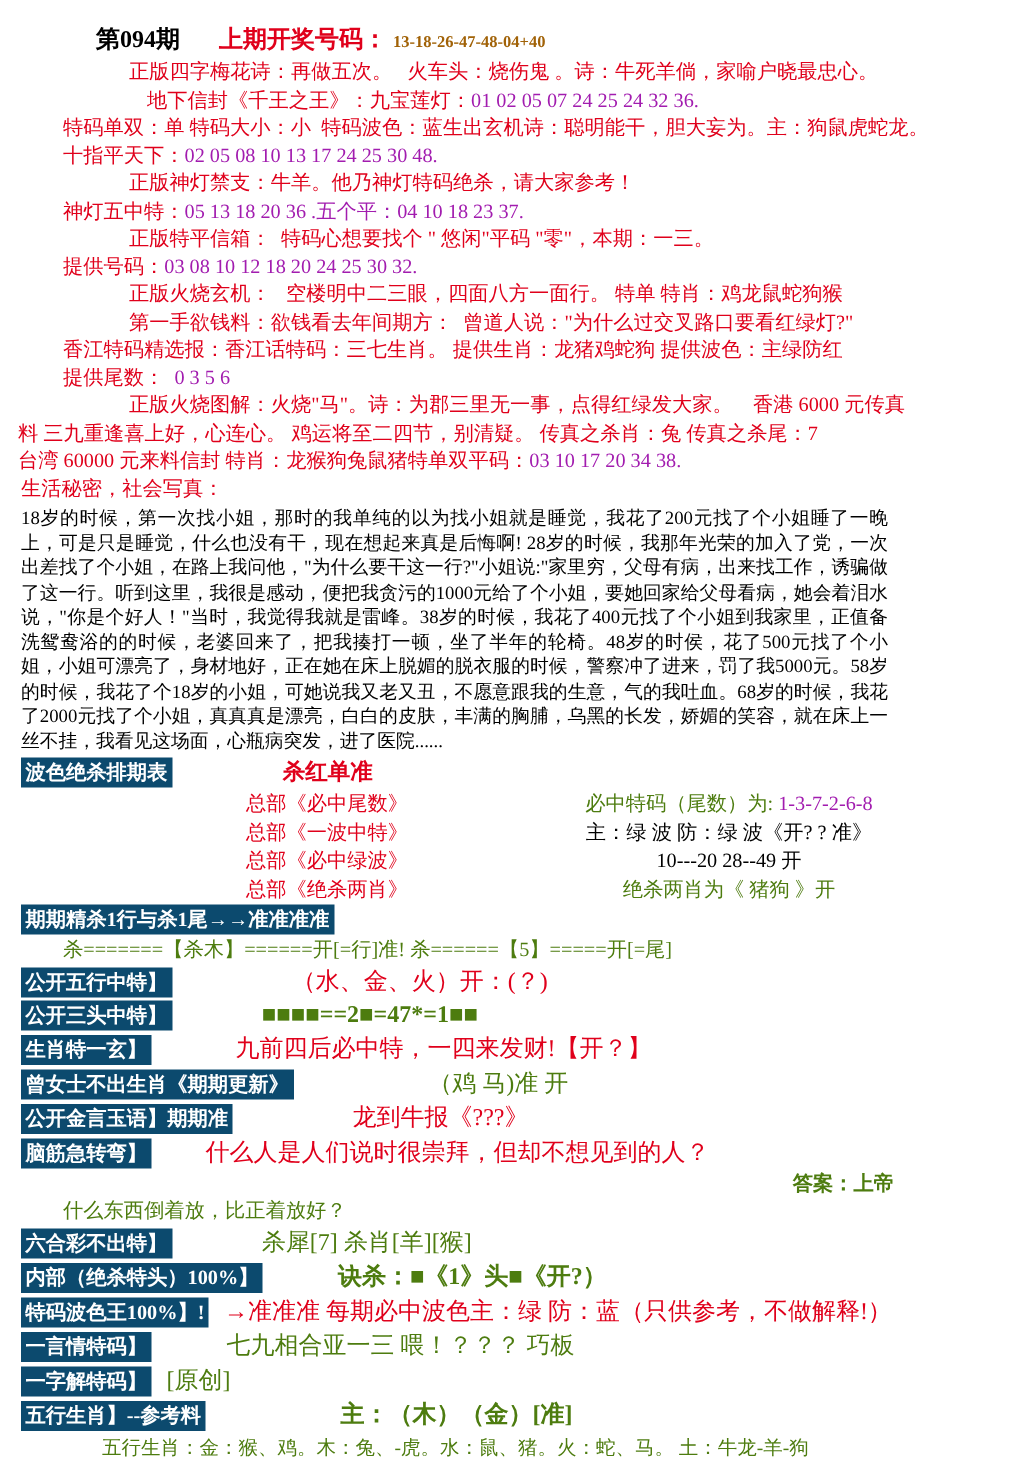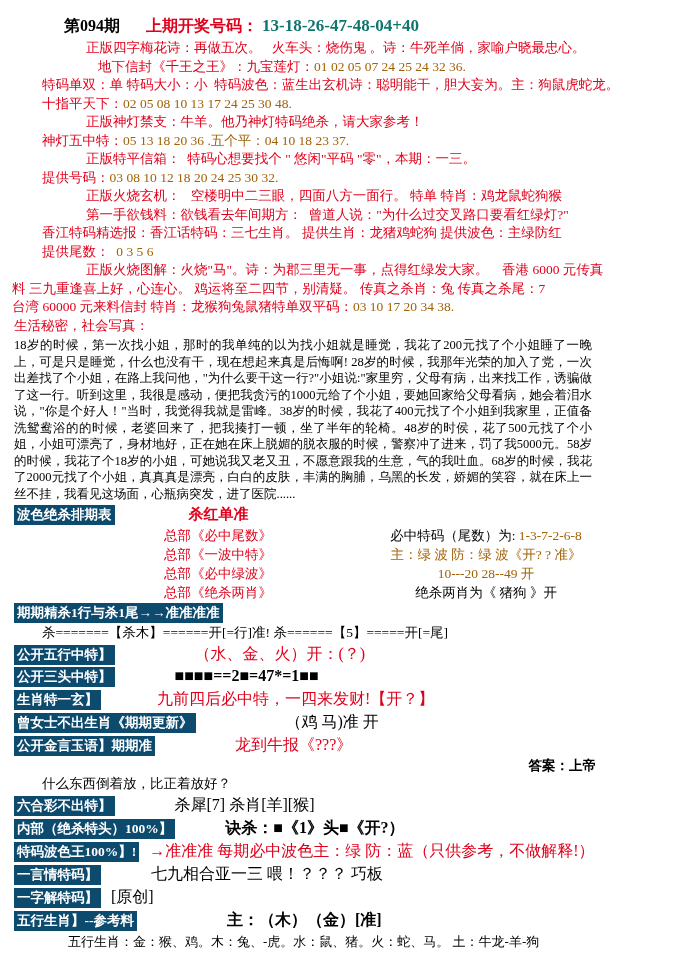--- a/index.html
+++ b/index.html
@@ -4,29 +4,29 @@
 <style>
   html,body{margin:0;padding:0;}
   body{
     width:688px;
     background:#ffffff;
     font-family:"DejaVu Sans","Liberation Sans",sans-serif;
     color:#000;
   }
   .page{width:584px;position:relative;padding:12px;font-family:Liberation Serif, serif;}
   .red{color:#e0001b;}
-  .blue{color:#a16207;}
-  .black{color:#000000;}
-  .green{color:#a16207;}
+  .blue{color:#a21caf;}
+  .black{color:#4d7c0f;}
+  .green{color:#000000;}
   .b{font-weight:bold;}
   
   .hdr{display:flex;align-items:baseline;padding:4px 0 2px 52px;}
   .hdr .issue{font-size:16px;font-weight:bold;color:#000;margin-right:26px;}
   .hdr .lbl{font-size:16px;font-weight:bold;color:#e0001b;}
-  .hdr .nums{font-size:17px;font-weight:bold;color:#0f766e;margin-left:4px;letter-spacing:0px;}
+  .hdr .nums{font-size:11px;font-weight:bold;color:#a16207;margin-left:4px;letter-spacing:0px;}
   
   .line{font-size:13.5px;line-height:18.5px;white-space:pre;}
   .c{text-align:right;}
   .ind2{padding-left:30px;}
   .ind3{padding-left:86px;}
   .ind5{padding-left:74px;}
   
   .story{font-size:12.5px;line-height:16.5px;color:#000;padding:2px 4px 2px 2px;text-align:justify;}
   
   .bar{display:inline-block;background:#0c4a6e;color:#fff;font-weight:bold;font-size:13.5px;padding:1px 3px;}
@@ -135,20 +135,24 @@
     <div class="barrow">
       <span class="bar">曾女士不出生肖《期期更新》</span>
       <span class="black" style="margin-left:86px;">（鸡 马)准 开</span>
     </div>
 
     <div class="barrow">
       <span class="bar">公开金言玉语】期期准</span>
       <span class="red" style="margin-left:76px;">龙到牛报《???》</span>
     </div>
 
+    <div class="barrow">
+      <span class="bar">脑筋急转弯】</span>
+      <span class="red" style="margin-left:32px;">什么人是人们说时很崇拜，但却不想见到的人？</span>
+    </div>
 
     <div class="line c"><span class="b black">答案：</span><span class="b black">上帝</span></div>
 
     <div class="line ind2 black">什么东西倒着放，比正着放好？</div>
 
     <div class="barrow">
       <span class="bar">六合彩不出特】</span>
       <span class="black" style="margin-left:56px;">杀犀[7] 杀肖[羊][猴]</span>
     </div>
 

